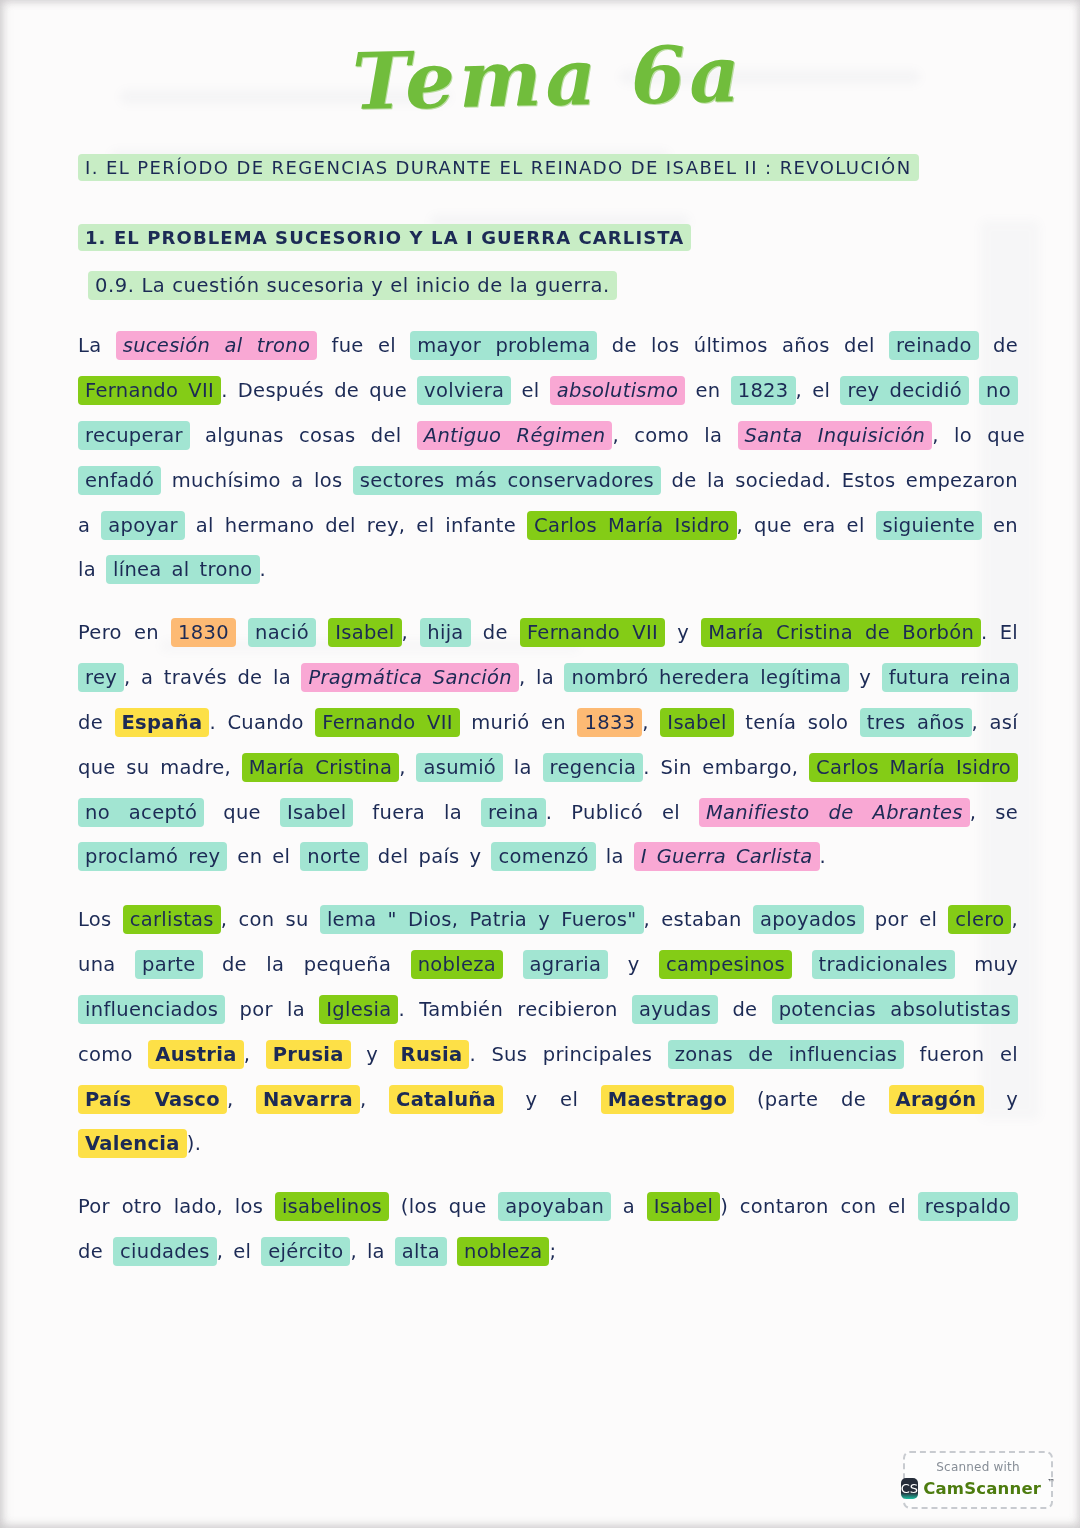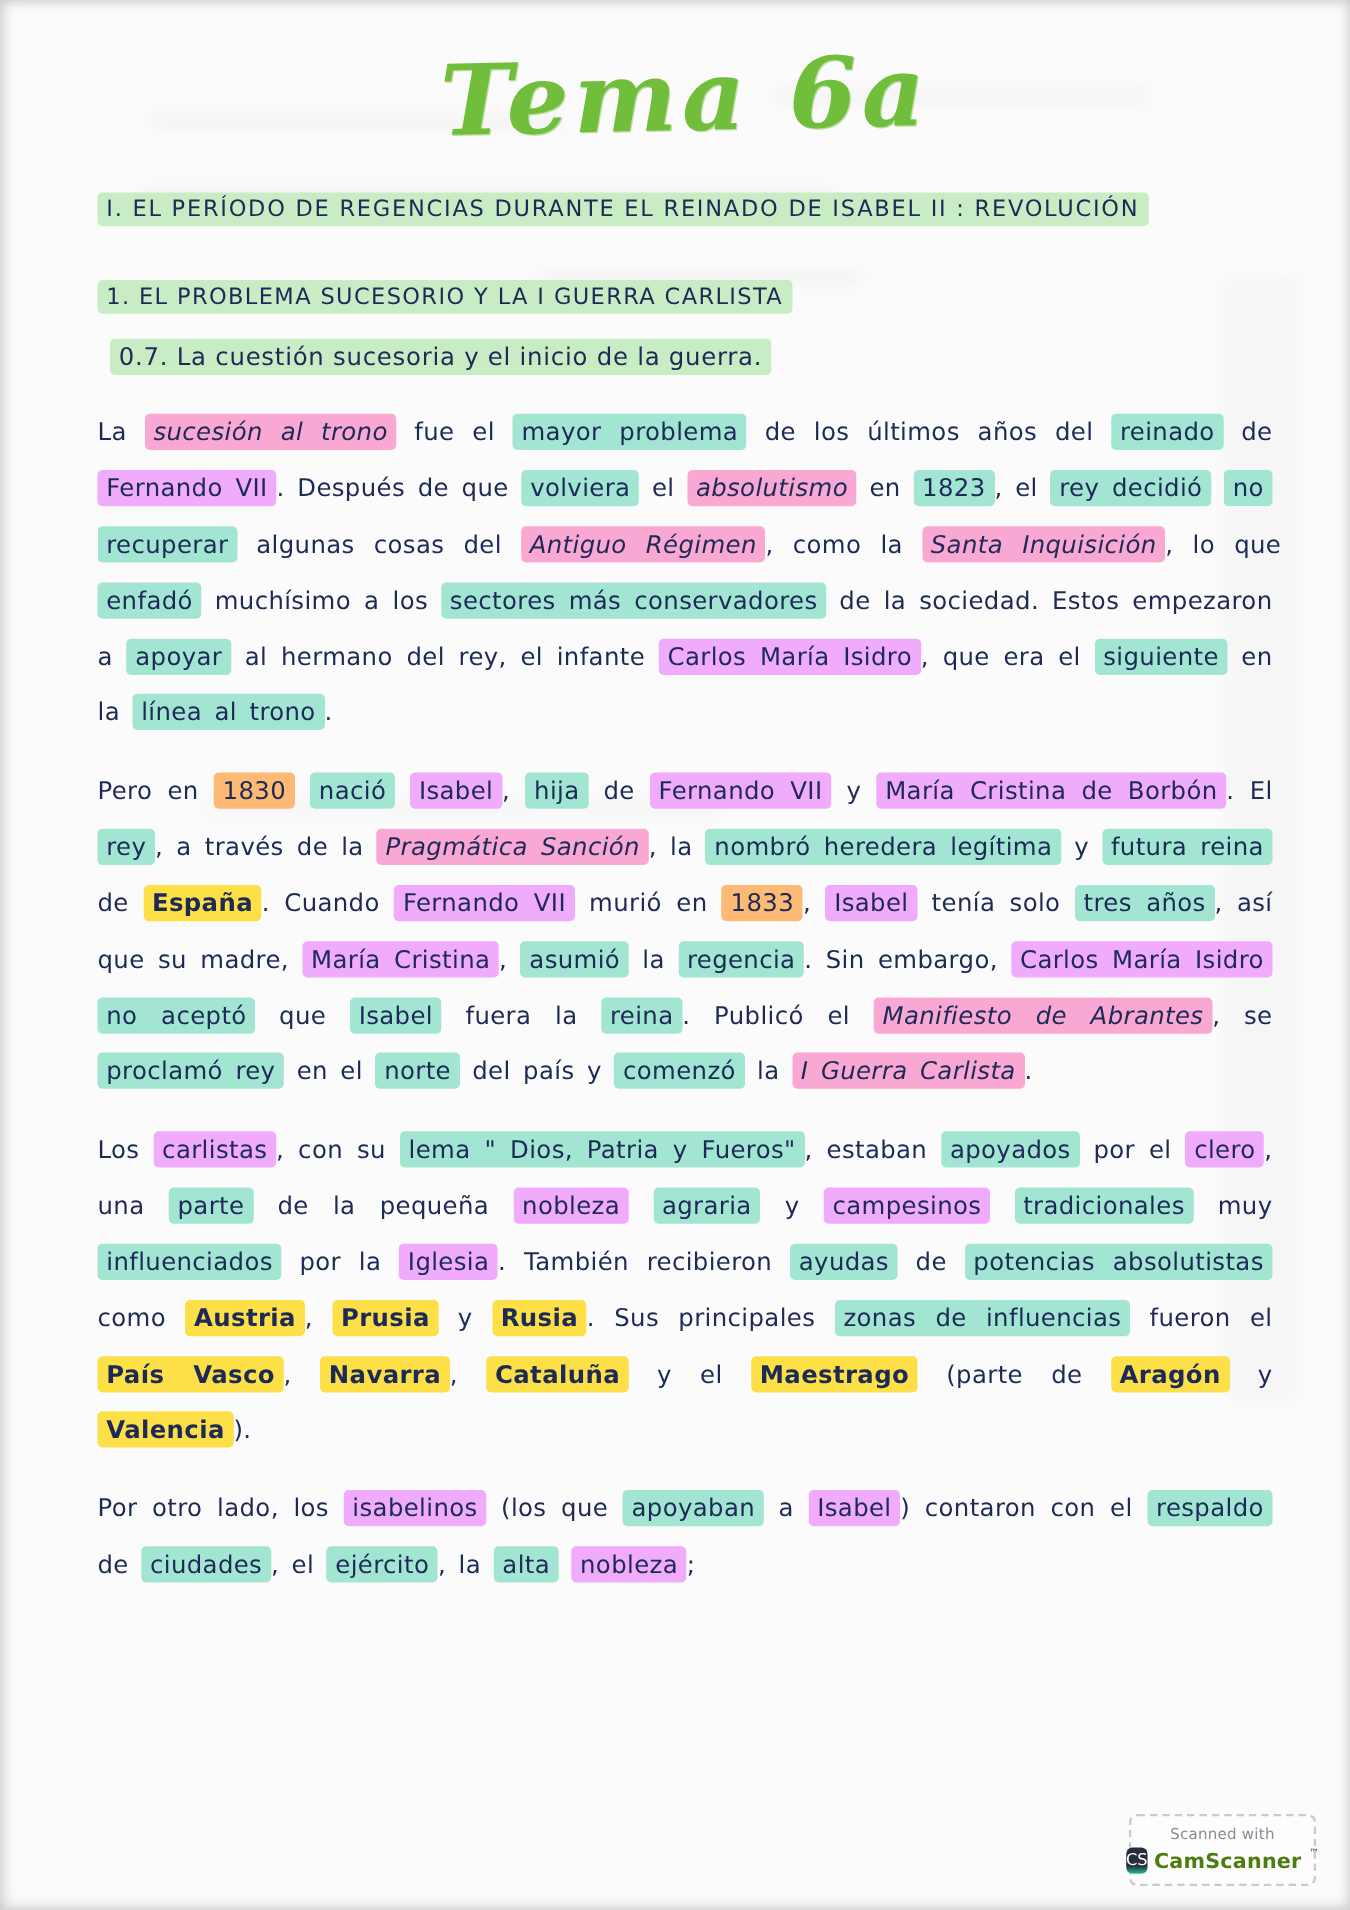--- a/index.html
+++ b/index.html
@@ -45,29 +45,29 @@
     line-height:1.12;
     color:#71bd3c;
     letter-spacing:4px;
     transform:rotate(-1.2deg);
     text-shadow:1px 1px 0 rgba(113,189,60,.45);
   }
 
   .heading-main { margin-top:26px; font-size:18px; letter-spacing:1.4px; line-height:2.35; font-weight:normal; }
   .hm-line2 { text-align:center; }
 
-  .heading-2 { margin-top:28px; font-size:18px; letter-spacing:1.1px; line-height:2.2; font-weight:normal; }
+  .heading-2 { margin-top:28px; font-size:18px; letter-spacing:1.1px; line-height:2.2; font-weight:bold; }
   .heading-3 { margin-top:8px; margin-left:10px; font-size:19.5px; letter-spacing:.6px; line-height:2.2; }
 
   .hl { padding:3px 7px; border-radius:4px;
         -webkit-box-decoration-break:clone; box-decoration-break:clone; }
   .hl-heading { background:#c8edc5; }
   .hl-yellow  { background:#f9a8d4;font-style:italic; }
   .hl-cyan    { background:#a2e5d2; }
-  .hl-pink    { background:#f0abfc; }
+  .hl-pink    { background:#84cc16; }
   .hl-green   { background:#fdba74; }
   .hl-orange  { background:#fde047;font-weight:bold; }
 
   .para {
     margin:0 0 18px 0;
     font-size:19.5px;
     line-height:2.3;
     text-align:justify;
     word-spacing:3.5px;
     letter-spacing:.3px;
@@ -108,21 +108,21 @@
   <div class="content">
 
     <h1 class="title">Tema 6a</h1>
 
     <div class="heading-main">
       <div class="hm-line1"><span class="hl hl-heading">I. EL PERÍODO DE REGENCIAS DURANTE EL REINADO DE ISABEL II : REVOLUCIÓN</span></div>
     </div>
 
     <div class="heading-2"><span class="hl hl-heading">1. EL PROBLEMA SUCESORIO Y LA I GUERRA CARLISTA</span></div>
 
-    <div class="heading-3"><span class="hl hl-heading">0.7. La cuestión sucesoria y el inicio de la guerra.</span></div>
+    <div class="heading-3"><span class="hl hl-heading">0.9. La cuestión sucesoria y el inicio de la guerra.</span></div>
 
     <p class="para"><span>La </span><span class="hl hl-yellow">sucesión al trono</span><span> fue el </span><span class="hl hl-cyan">mayor problema</span><span> de los últimos años del </span><span class="hl hl-cyan">reinado</span><span> de </span><span class="hl hl-pink">Fernando VII</span><span>. Después de que </span><span class="hl hl-cyan">volviera</span><span> el </span><span class="hl hl-yellow">absolutismo</span><span> en </span><span class="hl hl-cyan">1823</span><span>, el </span><span class="hl hl-cyan">rey decidió</span><span> </span><span class="hl hl-cyan">no recuperar</span><span> algunas cosas del </span><span class="hl hl-yellow">Antiguo Régimen</span><span>, como la </span><span class="hl hl-yellow">Santa Inquisición</span><span>, lo que </span><span class="hl hl-cyan">enfadó</span><span> muchísimo a los </span><span class="hl hl-cyan">sectores más conservadores</span><span> de la sociedad. Estos empezaron a </span><span class="hl hl-cyan">apoyar</span><span> al hermano del rey, el infante </span><span class="hl hl-pink">Carlos María Isidro</span><span>, que era el </span><span class="hl hl-cyan">siguiente</span><span> en la </span><span class="hl hl-cyan">línea al trono</span><span>.</span></p>
     <p class="para"><span>Pero en </span><span class="hl hl-green">1830</span><span> </span><span class="hl hl-cyan">nació</span><span> </span><span class="hl hl-pink">Isabel</span><span>, </span><span class="hl hl-cyan">hija</span><span> de </span><span class="hl hl-pink">Fernando VII</span><span> y </span><span class="hl hl-pink">María Cristina de Borbón</span><span>. El </span><span class="hl hl-cyan">rey</span><span>, a través de la </span><span class="hl hl-yellow">Pragmática Sanción</span><span>, la </span><span class="hl hl-cyan">nombró heredera legítima</span><span> y </span><span class="hl hl-cyan">futura reina</span><span> de </span><span class="hl hl-orange">España</span><span>. Cuando </span><span class="hl hl-pink">Fernando VII</span><span> murió en </span><span class="hl hl-green">1833</span><span>, </span><span class="hl hl-pink">Isabel</span><span> tenía solo </span><span class="hl hl-cyan">tres años</span><span>, así que su madre, </span><span class="hl hl-pink">María Cristina</span><span>, </span><span class="hl hl-cyan">asumió</span><span> la </span><span class="hl hl-cyan">regencia</span><span>. Sin embargo, </span><span class="hl hl-pink">Carlos María Isidro</span><span> </span><span class="hl hl-cyan">no aceptó</span><span> que </span><span class="hl hl-cyan">Isabel</span><span> fuera la </span><span class="hl hl-cyan">reina</span><span>. Publicó el </span><span class="hl hl-yellow">Manifiesto de Abrantes</span><span>, se </span><span class="hl hl-cyan">proclamó rey</span><span> en el </span><span class="hl hl-cyan">norte</span><span> del país y </span><span class="hl hl-cyan">comenzó</span><span> la </span><span class="hl hl-yellow">I Guerra Carlista</span><span>.</span></p>
     <p class="para"><span>Los </span><span class="hl hl-pink">carlistas</span><span>, con su </span><span class="hl hl-cyan">lema " Dios, Patria y Fueros"</span><span>, estaban </span><span class="hl hl-cyan">apoyados</span><span> por el </span><span class="hl hl-pink">clero</span><span>, una </span><span class="hl hl-cyan">parte</span><span> de la pequeña </span><span class="hl hl-pink">nobleza</span><span> </span><span class="hl hl-cyan">agraria</span><span> y </span><span class="hl hl-pink">campesinos</span><span> </span><span class="hl hl-cyan">tradicionales</span><span> muy </span><span class="hl hl-cyan">influenciados</span><span> por la </span><span class="hl hl-pink">Iglesia</span><span>. También recibieron </span><span class="hl hl-cyan">ayudas</span><span> de </span><span class="hl hl-cyan">potencias absolutistas</span><span> como </span><span class="hl hl-orange">Austria</span><span>, </span><span class="hl hl-orange">Prusia</span><span> y </span><span class="hl hl-orange">Rusia</span><span>. Sus principales </span><span class="hl hl-cyan">zonas de influencias</span><span> fueron el </span><span class="hl hl-orange">País Vasco</span><span>, </span><span class="hl hl-orange">Navarra</span><span>, </span><span class="hl hl-orange">Cataluña</span><span> y el </span><span class="hl hl-orange">Maestrago</span><span> (parte de </span><span class="hl hl-orange">Aragón</span><span> y </span><span class="hl hl-orange">Valencia</span><span>).</span></p>
     <p class="para"><span>Por otro lado, los </span><span class="hl hl-pink">isabelinos</span><span> (los que </span><span class="hl hl-cyan">apoyaban</span><span> a </span><span class="hl hl-pink">Isabel</span><span>) contaron con el </span><span class="hl hl-cyan">respaldo</span><span> de </span><span class="hl hl-cyan">ciudades</span><span>, el </span><span class="hl hl-cyan">ejército</span><span>, la </span><span class="hl hl-cyan">alta</span><span> </span><span class="hl hl-pink">nobleza</span><span>;</span></p>
 
   </div>
 
   <div class="badge">
     <div class="badge-line1">Scanned with</div>

